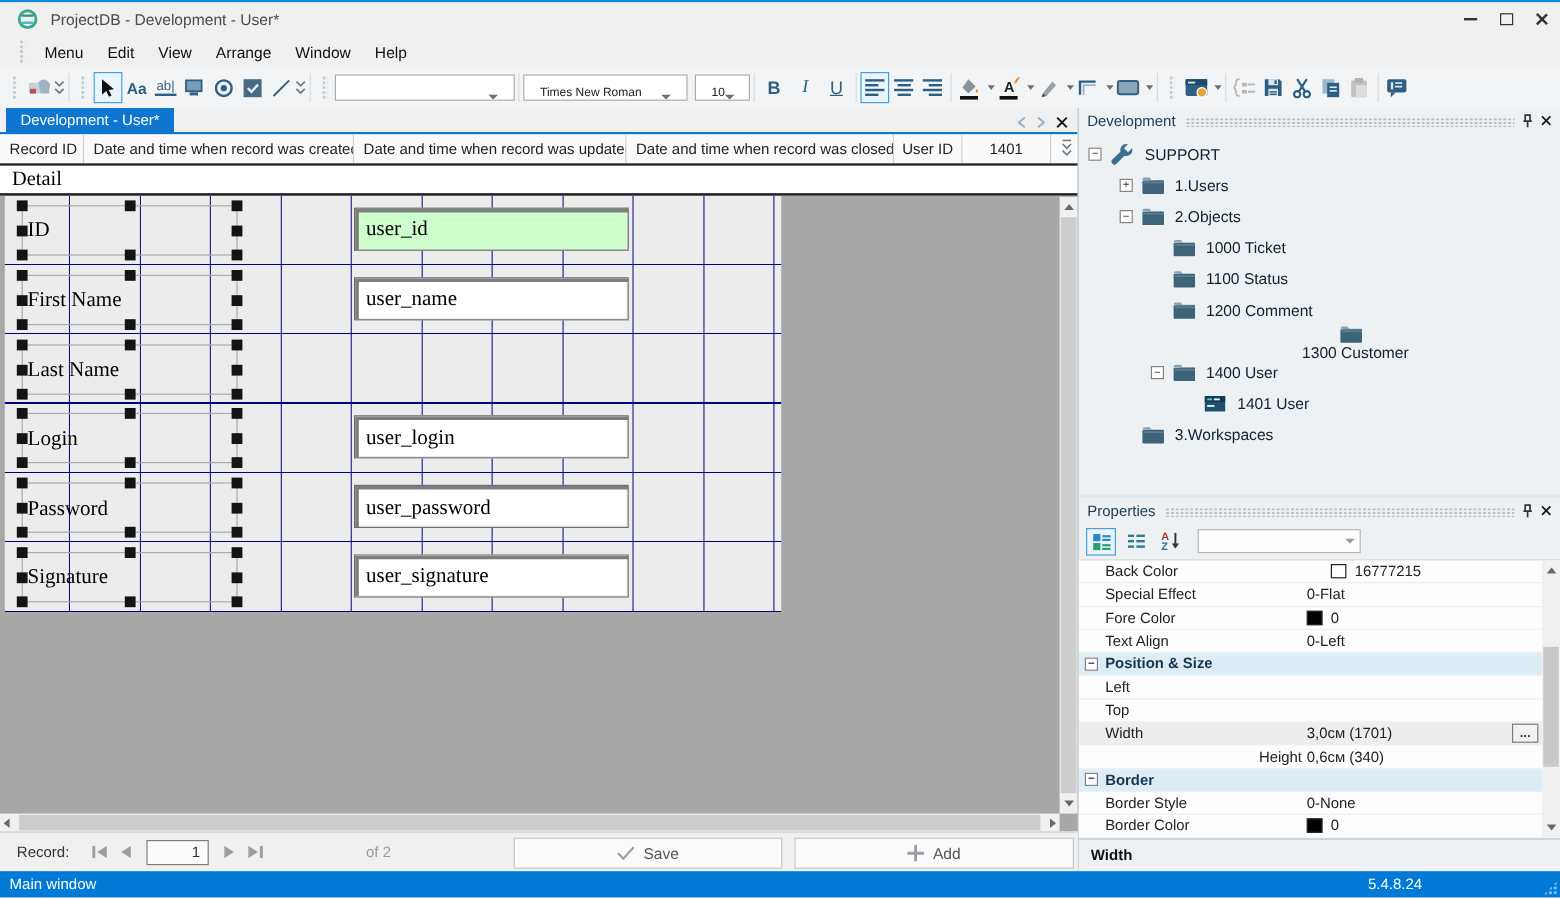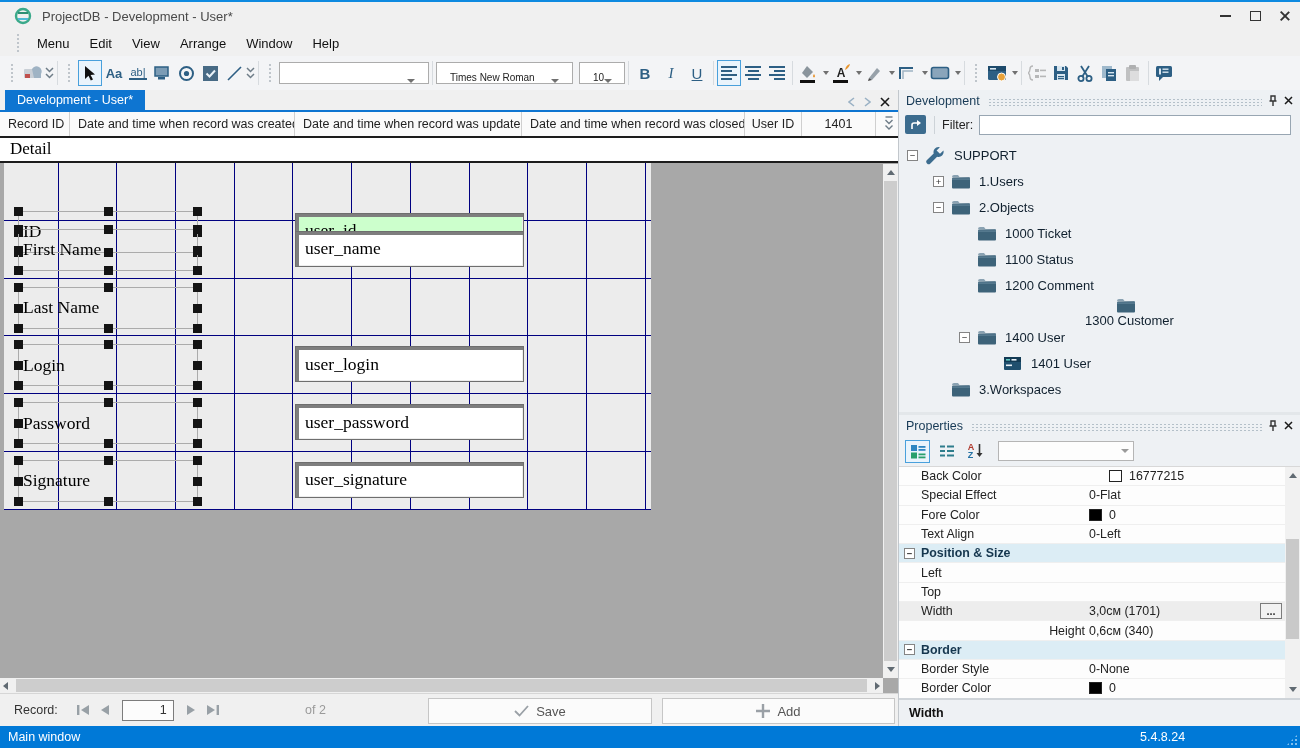--- a/index.html
+++ b/index.html
@@ -428,21 +428,21 @@
               <path d="M1.5 1 h7" stroke="#6f7d88" stroke-width="1.4"></path>
               <path d="M1.5 4 l3.5 3.5 L8.5 4" fill="none" stroke="#6f7d88" stroke-width="1.4"></path>
               <path d="M1.5 9.5 l3.5 3.5 L8.5 9.5" fill="none" stroke="#6f7d88" stroke-width="1.4"></path>
             </svg>
           </div>
         </div>
 
       <div class="designer">
         <div class="band">Detail</div>
         <div class="gridarea" id="gridarea">
-            <div class="drow" style="top: 0px; margin-top: 40px;">
+            <div class="drow" style="top: 0px;">
               <div class="dlabel">
                 <div class="hd h-tl"></div>
                 <div class="hd h-tc"></div>
                 <div class="hd h-tr"></div>
                 <div class="hd h-ml"></div>
                 <div class="hd h-mr"></div>
                 <div class="hd h-bl"></div>
                 <div class="hd h-bc"></div>
                 <div class="hd h-br"></div>
                 <span>ID</span>
@@ -579,31 +579,20 @@
         <span class="dotfill"></span>
         <div class="ptools">
           <svg width="10" height="12">
               <path d="M3 1 h4 v5 h-4 z M1.5 6 h7 M5 6 v5" fill="none" stroke="#333" stroke-width="1.4"></path>
             </svg>
           <svg width="9" height="9">
               <path d="M1 1 L8 8 M8 1 L1 8" stroke="#1a1a1a" stroke-width="1.5"></path>
             </svg>
         </div>
       </div>
-      <div class="filterrow">
-        <div class="gotobtn">
-          <svg width="12" height="11">
-              <path d="M2 10 V6 Q2 4 4 4 H8" fill="none" stroke="#fff" stroke-width="1.6"></path>
-              <path d="M7 1 L11 4 L7 7 Z" fill="#fff"></path>
-            </svg>
-        </div>
-        <span class="fsep"></span>
-        <span class="filter-label">Filter:</span>
-        <div class="filter-input"></div>
-      </div>
       <div class="tree" id="devtree">
           <div class="trow" style="padding-left: 8px;">
             <div class="expslot">
               <div class="expander">−</div>
             </div>
             <div class="ticon">
               <svg width="20" height="19" viewBox="0 0 20 19">
                 <path d="M13.5 1 a5 5 0 0 0 -4.8 6.4 L2 14 a2.4 2.4 0 0 0 3.4 3.4 L12.1 10.7 a5 5 0 0 0 6.3 -6.2 L15 7.8 L11.6 4.6 L14.9 1.2 A5 5 0 0 0 13.5 1 Z" fill="#3c6c8e"></path>
               </svg>
             </div>

